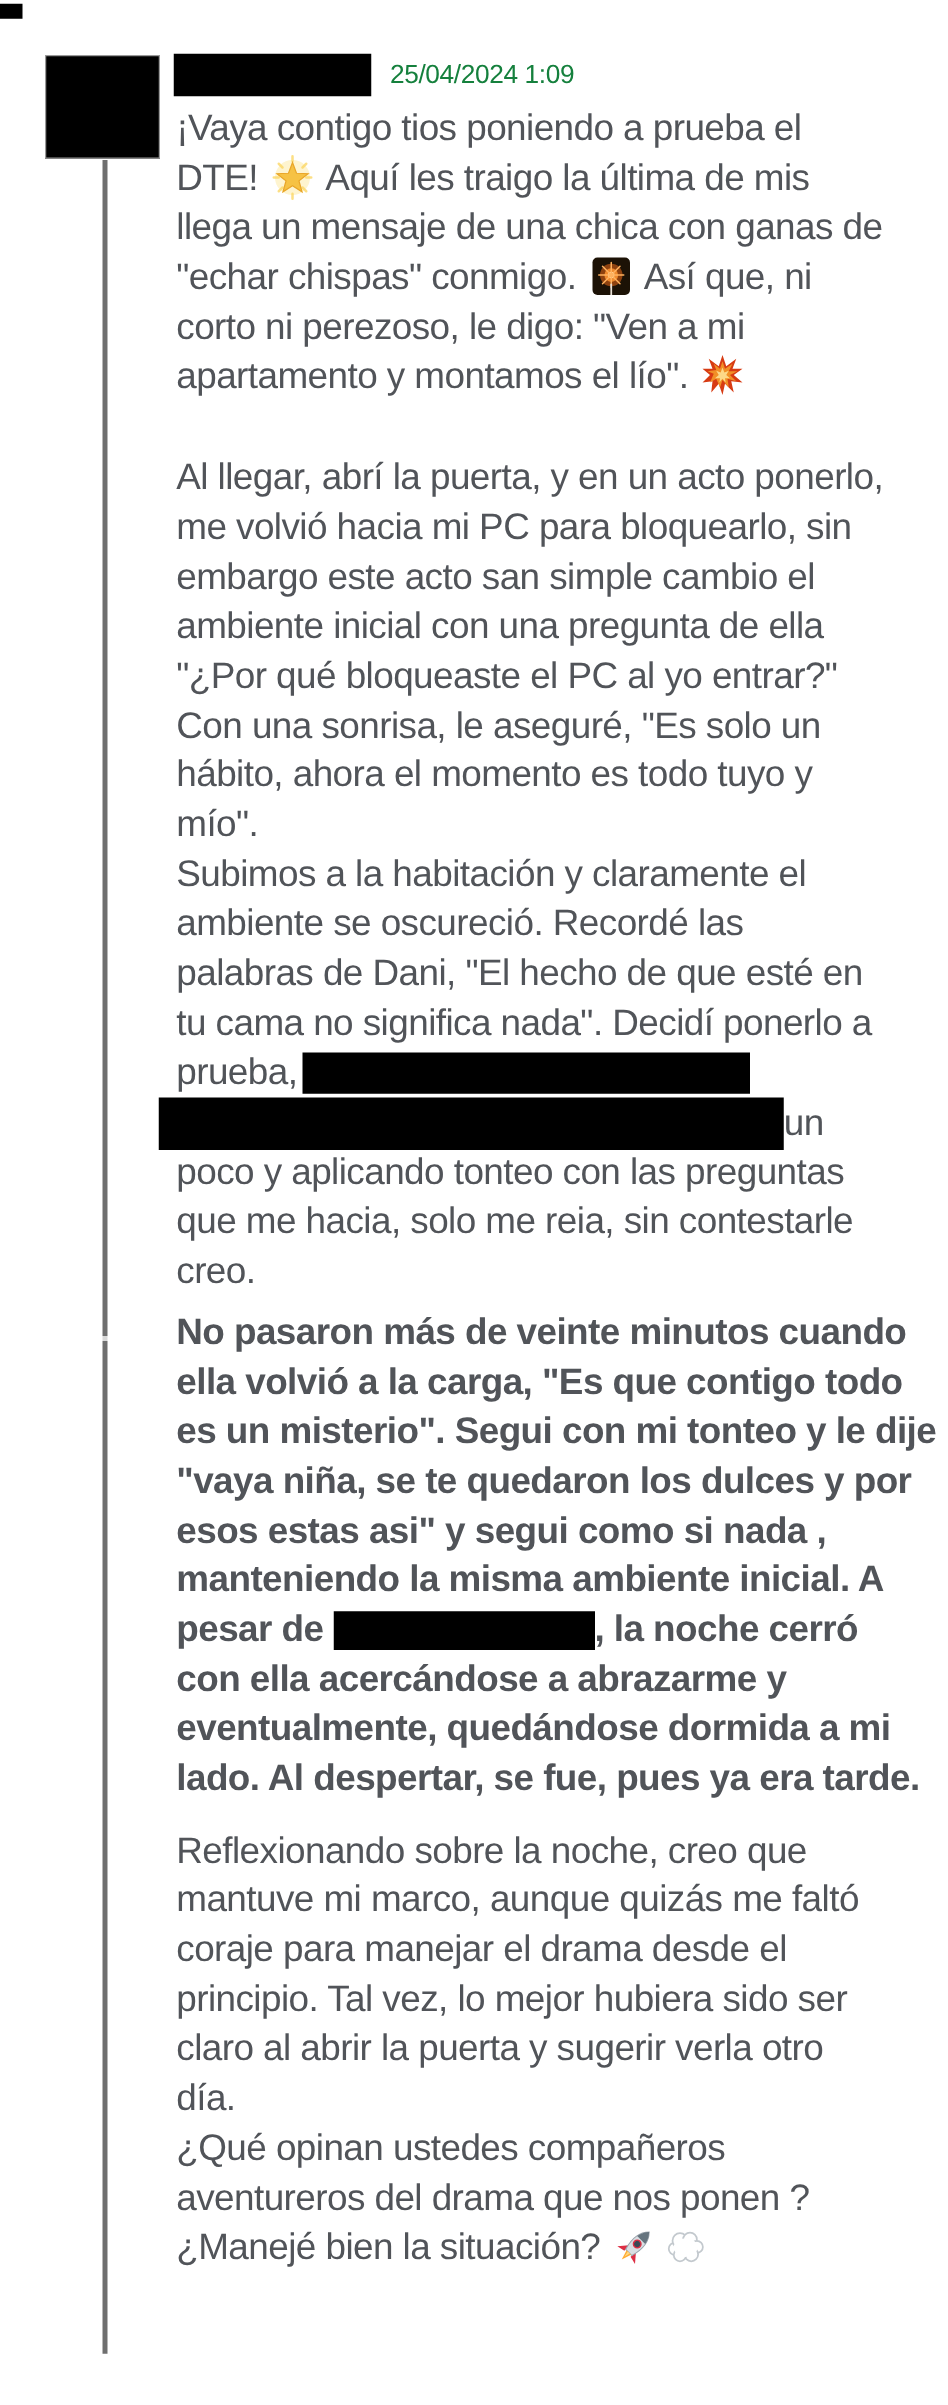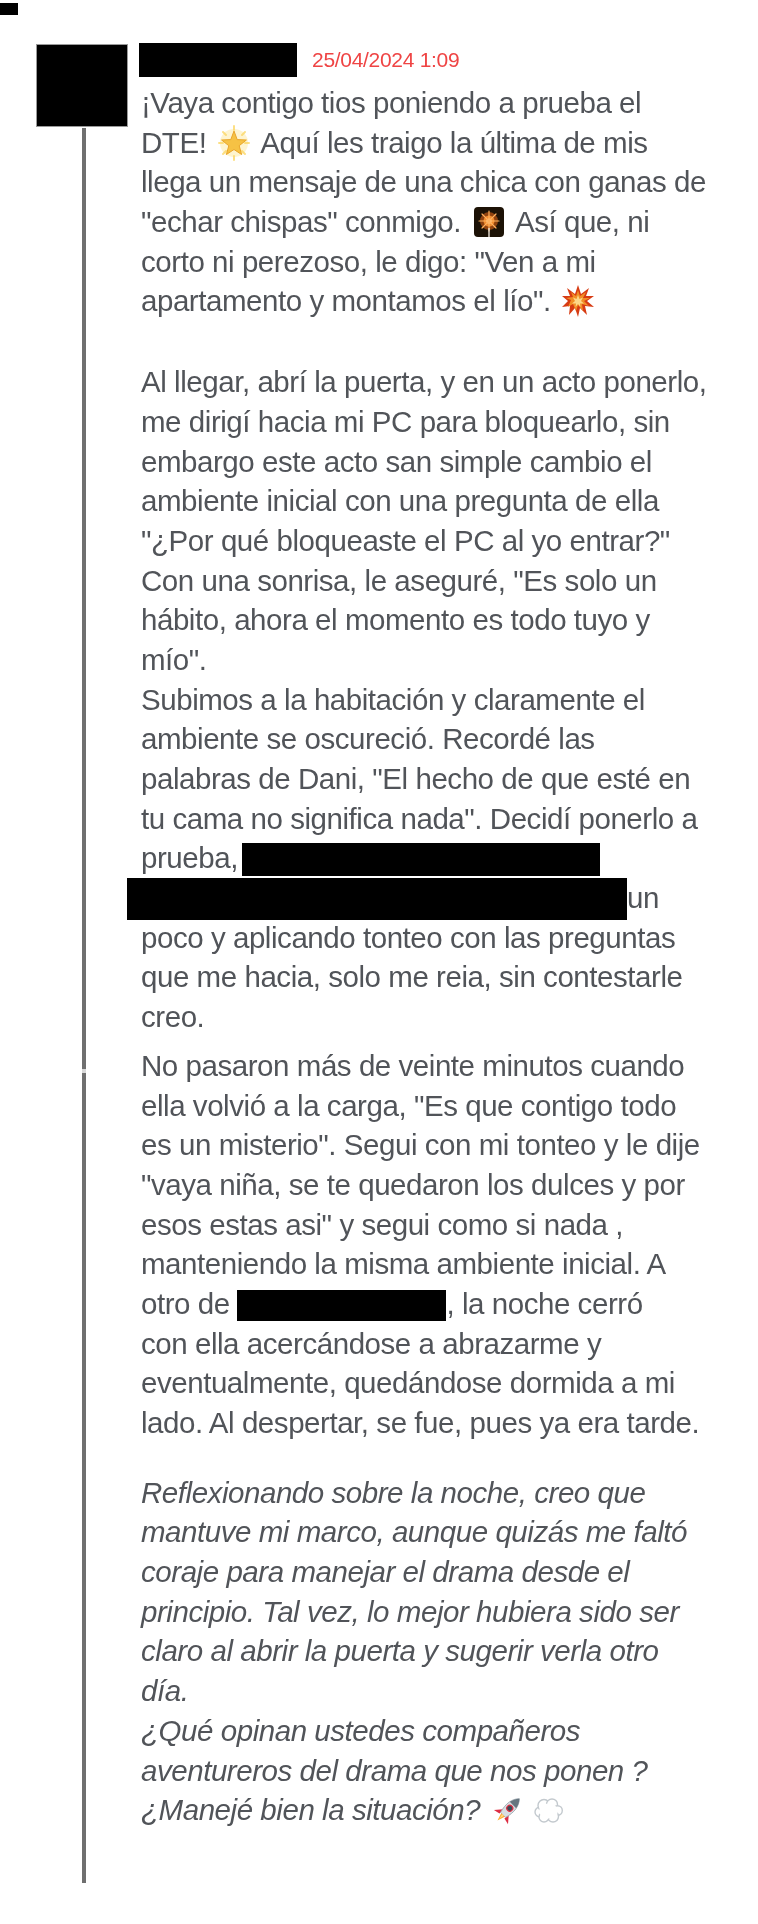--- a/index.html
+++ b/index.html
@@ -10,21 +10,21 @@
   }
   .corner-mark{position:absolute;left:0;top:3px;width:18px;height:12px;background:#000;}
   .avatar{position:absolute;left:36px;top:44px;width:92px;height:83px;background:#000;border:1px solid #9a9a9a;box-sizing:border-box;}
   .thread-line{
     position:absolute;left:82px;top:128px;width:4px;height:1755px;
     background:linear-gradient(to bottom,#6f6f6f 0 941px,#d8d8d8 941px 945px,#6f6f6f 945px 100%);
   }
   .username-bar{position:absolute;left:139px;top:43px;width:158px;height:34px;background:#000;}
   .timestamp{
     position:absolute;left:312px;top:48px;
-    font-size:21px;letter-spacing:-0.3px;color:#ef4444;white-space:nowrap;
+    font-size:21px;letter-spacing:-0.3px;color:#15803d;white-space:nowrap;
   }
   .message-body{
     position:absolute;left:141px;top:83px;width:605px;
     font-size:29.5px;letter-spacing:-0.45px;color:#515459;
   }
   .block{margin:0;}
   .line{height:39.7px;line-height:39.7px;white-space:pre;}
   .redact{display:inline-block;background:#000;vertical-align:middle;margin-bottom:2px;}
   .emoji{display:inline-block;vertical-align:-8px;line-height:0;margin:0 2px;}
   .emoji svg{width:36px;height:36px;display:inline-block;}
@@ -60,50 +60,50 @@
           </svg></span><span> Así que, ni</span></div>
       <div class="line"><span>corto ni perezoso, le digo: "Ven a mi</span></div>
       <div class="line"><span>apartamento y montamos el lío". </span><span class="emoji"><svg viewBox="0 0 36 36">
             <polygon fill="#d73b13" points="18,2 21,11 29,5 26,13 34,13 27,18 34,24 25,23 27,32 20,25 18,34 15,25 9,32 10,23 2,24 8,18 2,13 10,13 7,5 15,11"></polygon>
             <polygon fill="#f18f26" points="18,7 20,13 26,9 23,15 30,15 24,18 29,23 22,21 23,28 18,22 16,28 13,21 8,24 11,17 6,15 13,14 11,9 16,13"></polygon>
             <polygon fill="#fdd888" points="18,12 19.5,16 23,14.5 21,18 24,20.5 20,20.5 20.5,24 18,21 15.5,24 16,20.5 12,20.5 15,18 13,14.5 16.5,16"></polygon>
           </svg></span></div>
     </div>
     <div class="block" style="margin-top: 41px;">
       <div class="line"><span>Al llegar, abrí la puerta, y en un acto ponerlo,</span></div>
-      <div class="line"><span>me dirigí hacia mi PC para bloquearlo, sin</span></div>
+      <div class="line"><span>me volvió hacia mi PC para bloquearlo, sin</span></div>
       <div class="line"><span>embargo este acto san simple cambio el</span></div>
       <div class="line"><span>ambiente inicial con una pregunta de ella</span></div>
       <div class="line"><span>"¿Por qué bloqueaste el PC al yo entrar?"</span></div>
       <div class="line"><span>Con una sonrisa, le aseguré, "Es solo un</span></div>
       <div class="line"><span>hábito, ahora el momento es todo tuyo y</span></div>
       <div class="line"><span>mío".</span></div>
       <div class="line"><span>Subimos a la habitación y claramente el</span></div>
       <div class="line"><span>ambiente se oscureció. Recordé las</span></div>
       <div class="line"><span>palabras de Dani, "El hecho de que esté en</span></div>
       <div class="line"><span>tu cama no significa nada". Decidí ponerlo a</span></div>
       <div class="line"><span>prueba,</span><span class="redact" style="width: 358px; height: 33px; margin-left: 4px;"></span></div>
       <div class="line"><span class="redact" style="width: 500px; height: 42px; margin-left: -14px;"></span><span>un</span></div>
       <div class="line"><span>poco y aplicando tonteo con las preguntas</span></div>
       <div class="line"><span>que me hacia, solo me reia, sin contestarle</span></div>
       <div class="line"><span>creo.</span></div>
     </div>
-    <div class="block" style="margin-top: 9px;">
+    <div class="block" style="margin-top: 9px; font-weight: bold;">
       <div class="line"><span>No pasaron más de veinte minutos cuando</span></div>
       <div class="line"><span>ella volvió a la carga, "Es que contigo todo</span></div>
       <div class="line"><span>es un misterio". Segui con mi tonteo y le dije</span></div>
       <div class="line"><span>"vaya niña, se te quedaron los dulces y por</span></div>
       <div class="line"><span>esos estas asi" y segui como si nada ,</span></div>
       <div class="line"><span>manteniendo la misma ambiente inicial. A</span></div>
-      <div class="line"><span>otro de </span><span class="redact" style="width: 209px; height: 31px;"></span><span>, la noche cerró</span></div>
+      <div class="line"><span>pesar de </span><span class="redact" style="width: 209px; height: 31px;"></span><span>, la noche cerró</span></div>
       <div class="line"><span>con ella acercándose a abrazarme y</span></div>
       <div class="line"><span>eventualmente, quedándose dormida a mi</span></div>
       <div class="line"><span>lado. Al despertar, se fue, pues ya era tarde.</span></div>
     </div>
-    <div class="block" style="margin-top: 30px; font-style: italic;">
+    <div class="block" style="margin-top: 18px;">
       <div class="line"><span>Reflexionando sobre la noche, creo que</span></div>
       <div class="line"><span>mantuve mi marco, aunque quizás me faltó</span></div>
       <div class="line"><span>coraje para manejar el drama desde el</span></div>
       <div class="line"><span>principio. Tal vez, lo mejor hubiera sido ser</span></div>
       <div class="line"><span>claro al abrir la puerta y sugerir verla otro</span></div>
       <div class="line"><span>día.</span></div>
       <div class="line"><span>¿Qué opinan ustedes compañeros</span></div>
       <div class="line"><span>aventureros del drama que nos ponen ?</span></div>
       <div class="line"><span>¿Manejé bien la situación? </span><span class="emoji"><svg viewBox="0 0 36 36">
             <g transform="rotate(45 18 18)">

